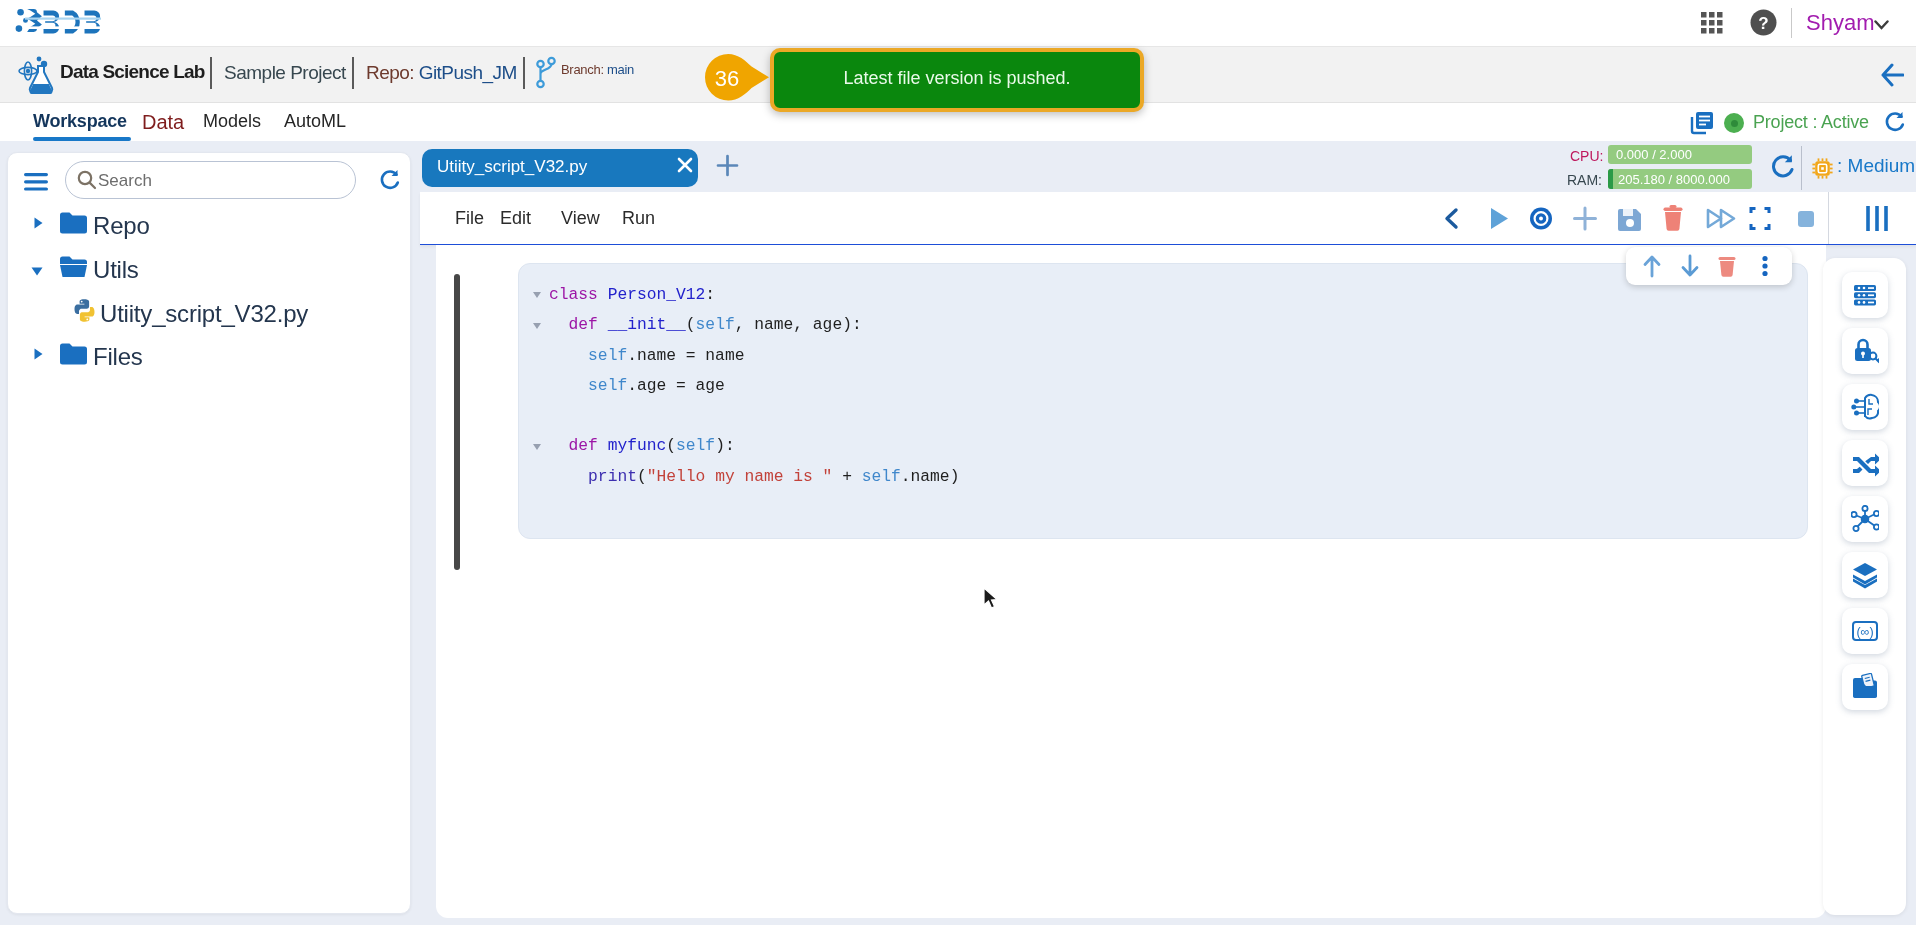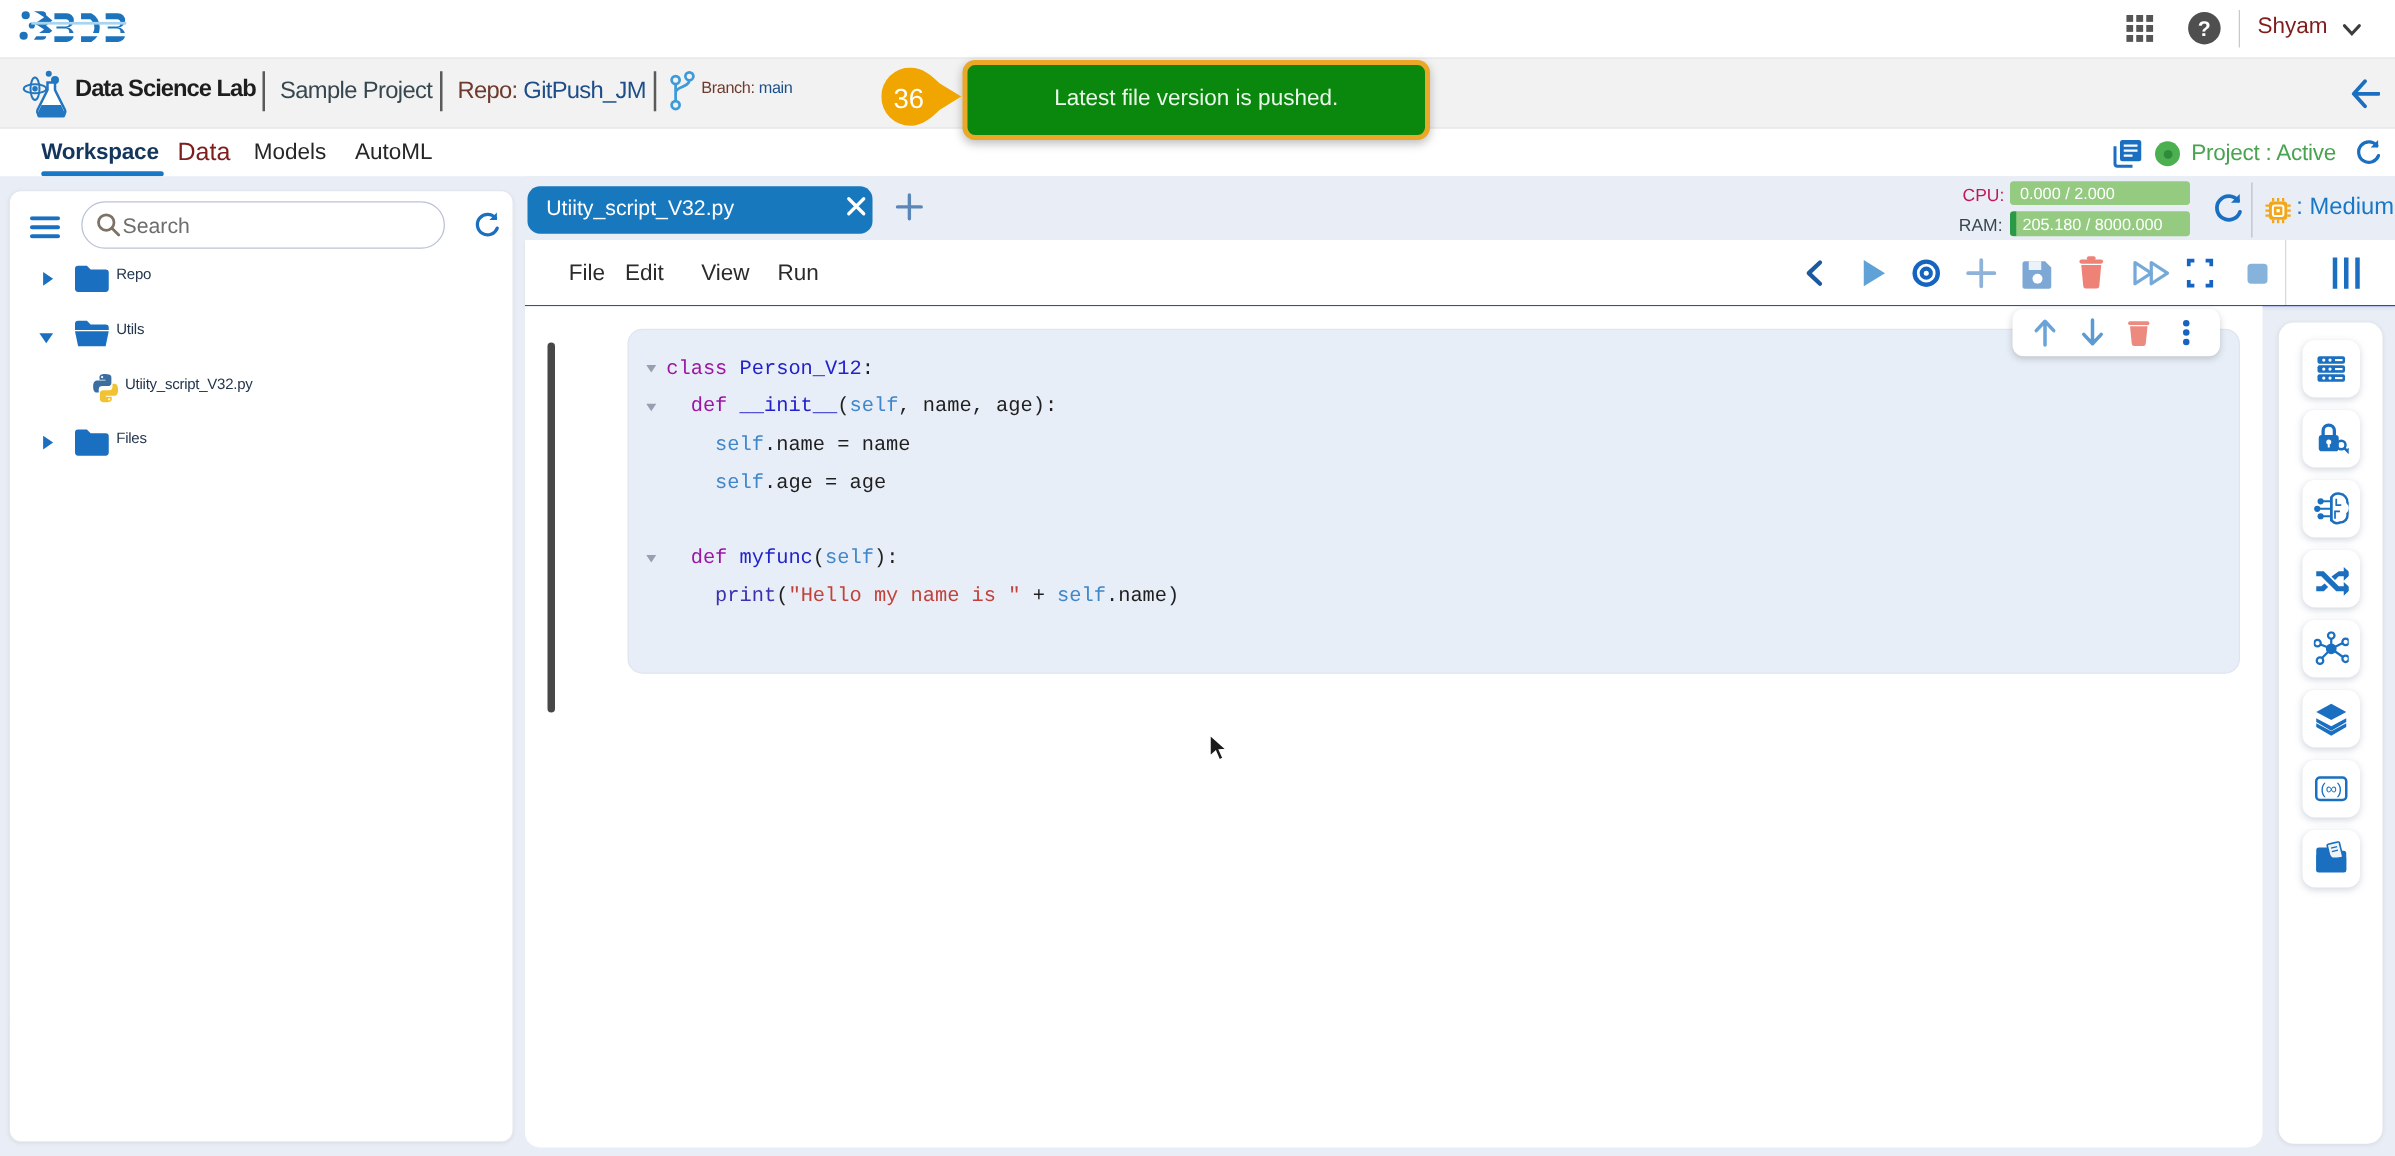--- a/index.html
+++ b/index.html
@@ -5,24 +5,24 @@
 body{position:relative}
 .abs{position:absolute}
 .row1{position:absolute;left:0;top:0;width:1916px;height:46px;background:#fff}
 .row2{position:absolute;left:0;top:46px;width:1916px;height:57px;background:#f2f2f2;border-top:1px solid #e6e6e6;border-bottom:1px solid #e2e2e2}
 .row3{position:absolute;left:0;top:103px;width:1916px;height:38px;background:#fff}
 .content{position:absolute;left:0;top:141px;width:1916px;height:784px;background:#e9edf5}
 .leftcard{position:absolute;left:7px;top:11px;width:404px;height:762px;background:#fff;border-radius:10px;border:1px solid #e3e7ef;box-shadow:0 1px 3px rgba(0,0,0,.06)}
 .main{position:absolute;left:420px;top:0;width:1496px;height:784px}
 .strip1{position:absolute;left:0;top:0;width:1496px;height:51px;background:#e9edf5}
 .toolbar{position:absolute;left:0;top:51px;width:1496px;height:53px;background:#fff;border-bottom:1px solid #1d4ed8;box-shadow:0 2px 3px rgba(0,0,0,.05)}
-.canvas{position:absolute;left:0;top:104px;width:1390px;height:673px;background:#fff;border-radius:0 0 12px 12px}
+.canvas{position:absolute;left:16px;top:104px;width:1390px;height:673px;background:#fff;border-radius:0 0 12px 12px}
 .menu{font-size:18px;color:#2b2b2b}
 .mono{font-family:"Liberation Mono",monospace}
-.treelabel{font-size:12px;color:#24364e;letter-spacing:-0.2px}
+.treelabel{font-size:24px;color:#24364e;letter-spacing:-0.2px}
 </style></head>
 <body>
 
 <div class="row1">
   <div class="abs" id="logo" style="left:14px;top:4px"><svg width="120" height="40" viewBox="0 0 120 40" xmlns="http://www.w3.org/2000/svg">
         <g fill="#1d74bc" transform="scale(0.82)">
           <circle cx="8" cy="10" r="4"></circle>
           <circle cx="6" cy="30" r="4"></circle>
           <circle cx="14" cy="20" r="3"></circle>
           <path d="M16 6 h8 a4 4 0 0 1 4 4 l6 5 -6 5 6 5 -6 5 a4 4 0 0 1 -4 4 h-8 l4 -6 6 -4 -6 -4 -4 -2 4 -2 6 -4 -6 -4 z"></path>
@@ -42,21 +42,21 @@
         <rect x="16" y="8" width="5.5" height="5.5" fill="#555"></rect>
         <rect x="0" y="16" width="5.5" height="5.5" fill="#555"></rect>
         <rect x="8" y="16" width="5.5" height="5.5" fill="#555"></rect>
         <rect x="16" y="16" width="5.5" height="5.5" fill="#555"></rect>
       </svg></div>
   <div class="abs" id="helpicon" style="left:1750px;top:9px"><svg width="27" height="27" viewBox="0 0 27 27" xmlns="http://www.w3.org/2000/svg">
         <circle cx="13.5" cy="13.5" r="13" fill="#4f4f4f"></circle>
         <text x="13.5" y="19.5" font-size="17" font-family="Liberation Sans" font-weight="bold" fill="#fff" text-anchor="middle">?</text>
       </svg></div>
   <div class="abs" style="left:1791px;top:8px;width:1px;height:30px;background:#c9c9c9"></div>
-  <div class="abs" style="left:1806px;top:10px;font-size:18px;color:#7f1d1d">Shyam</div>
+  <div class="abs" style="left:1806px;top:10px;font-size:22px;color:#a21caf">Shyam</div>
   <div class="abs" id="chevdown" style="left:1874px;top:16px"><svg width="15" height="10" viewBox="0 0 15 10" xmlns="http://www.w3.org/2000/svg">
         <path d="M1.5 1.5 L7.5 8 L13.5 1.5" stroke="#3c3c3c" stroke-width="2.4" fill="none" stroke-linecap="round"></path>
       </svg></div>
 </div>
 
 <div class="row2">
   <div class="abs" id="flask" style="left:16px;top:7px"><svg width="44" height="44" viewBox="0 0 44 44" xmlns="http://www.w3.org/2000/svg">
         <g stroke="#2277c0" fill="none" stroke-width="1.6">
           <ellipse cx="12" cy="17" rx="9" ry="3.6"></ellipse>
           <ellipse cx="12" cy="17" rx="3.6" ry="9"></ellipse>

